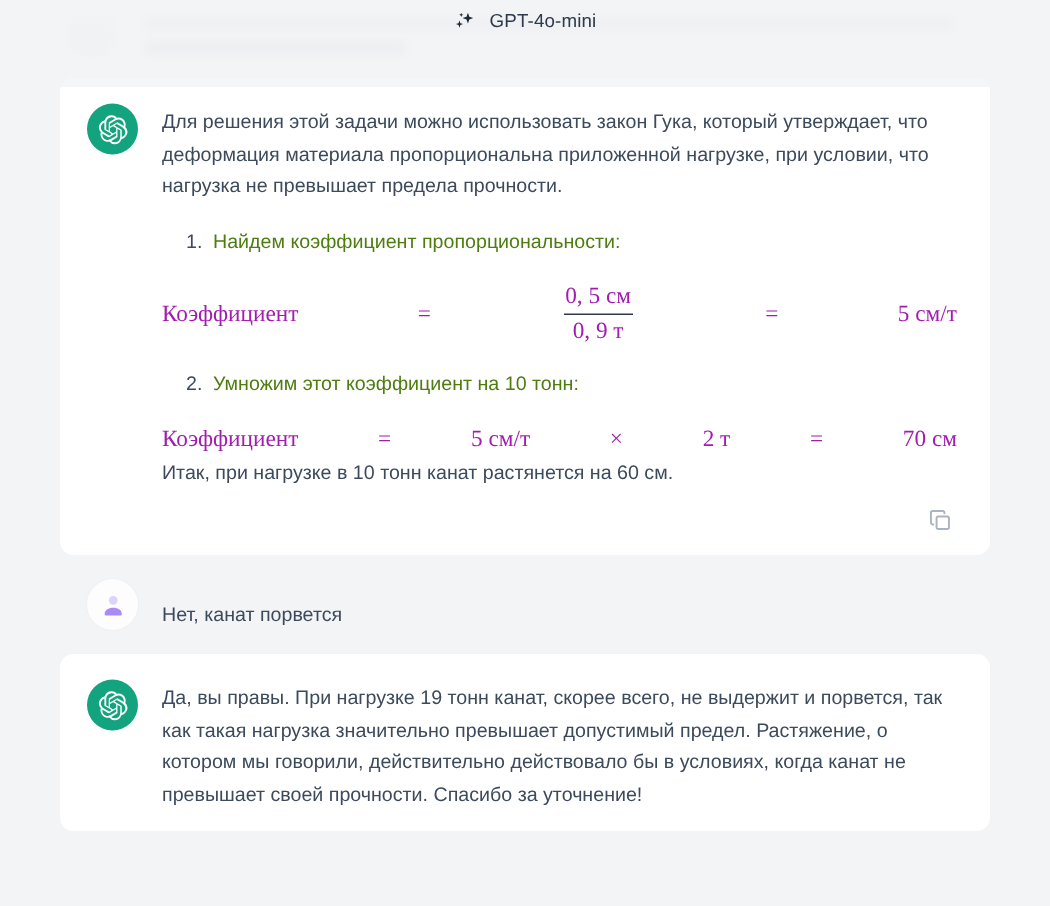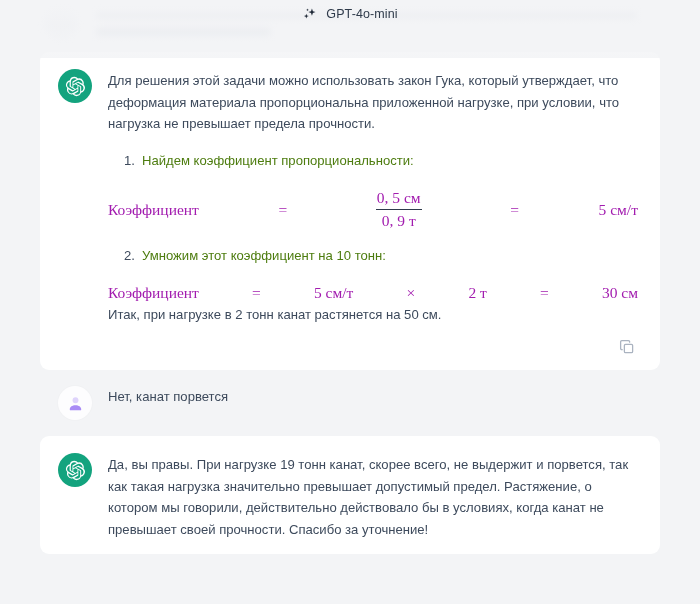--- a/index.html
+++ b/index.html
@@ -95,21 +95,21 @@
     border-radius: 9px;
     padding: 17px 22px 14px 18px;
     display: flex;
     gap: 16px;
     position: relative;
   }
   .msg-card.user-card {
     background: transparent;
     padding-top: 8px;
     padding-bottom: 8px;
-    align-items: flex-start;
+    align-items: flex-end;
   }
 
   .gap-8  { height: 8px; }
 
   
   .avatar {
     flex: 0 0 auto;
     width: 34px;
     height: 34px;
     border-radius: 50%;
@@ -249,24 +249,24 @@
         </li>
       </ol>
 
       <div class="math-block math-line2">
         <span>Коэффициент</span>
         <span class="op">=</span>
         <span>5 см/т</span>
         <span class="op">×</span>
         <span>2 т</span>
         <span class="op">=</span>
-        <span>30 см</span>
+        <span>70 см</span>
       </div>
 
-      <p>Итак, при нагрузке в 2 тонн канат растянется на 50 см.</p>
+      <p>Итак, при нагрузке в 10 тонн канат растянется на 60 см.</p>
 
       <div class="copy-row">
         <svg class="copy-icon" viewBox="0 0 24 24" fill="none">
           <rect x="8.5" y="8.5" width="11" height="11" rx="1.6" stroke="#aab3c0" stroke-width="1.7"></rect>
           <path d="M5.6 15.5H5a1.5 1.5 0 0 1-1.5-1.5V5A1.5 1.5 0 0 1 5 3.5h9A1.5 1.5 0 0 1 15.5 5v.6" stroke="#aab3c0" stroke-width="1.7" stroke-linecap="round"></path>
         </svg>
       </div>
     </div>
   </div>
 

